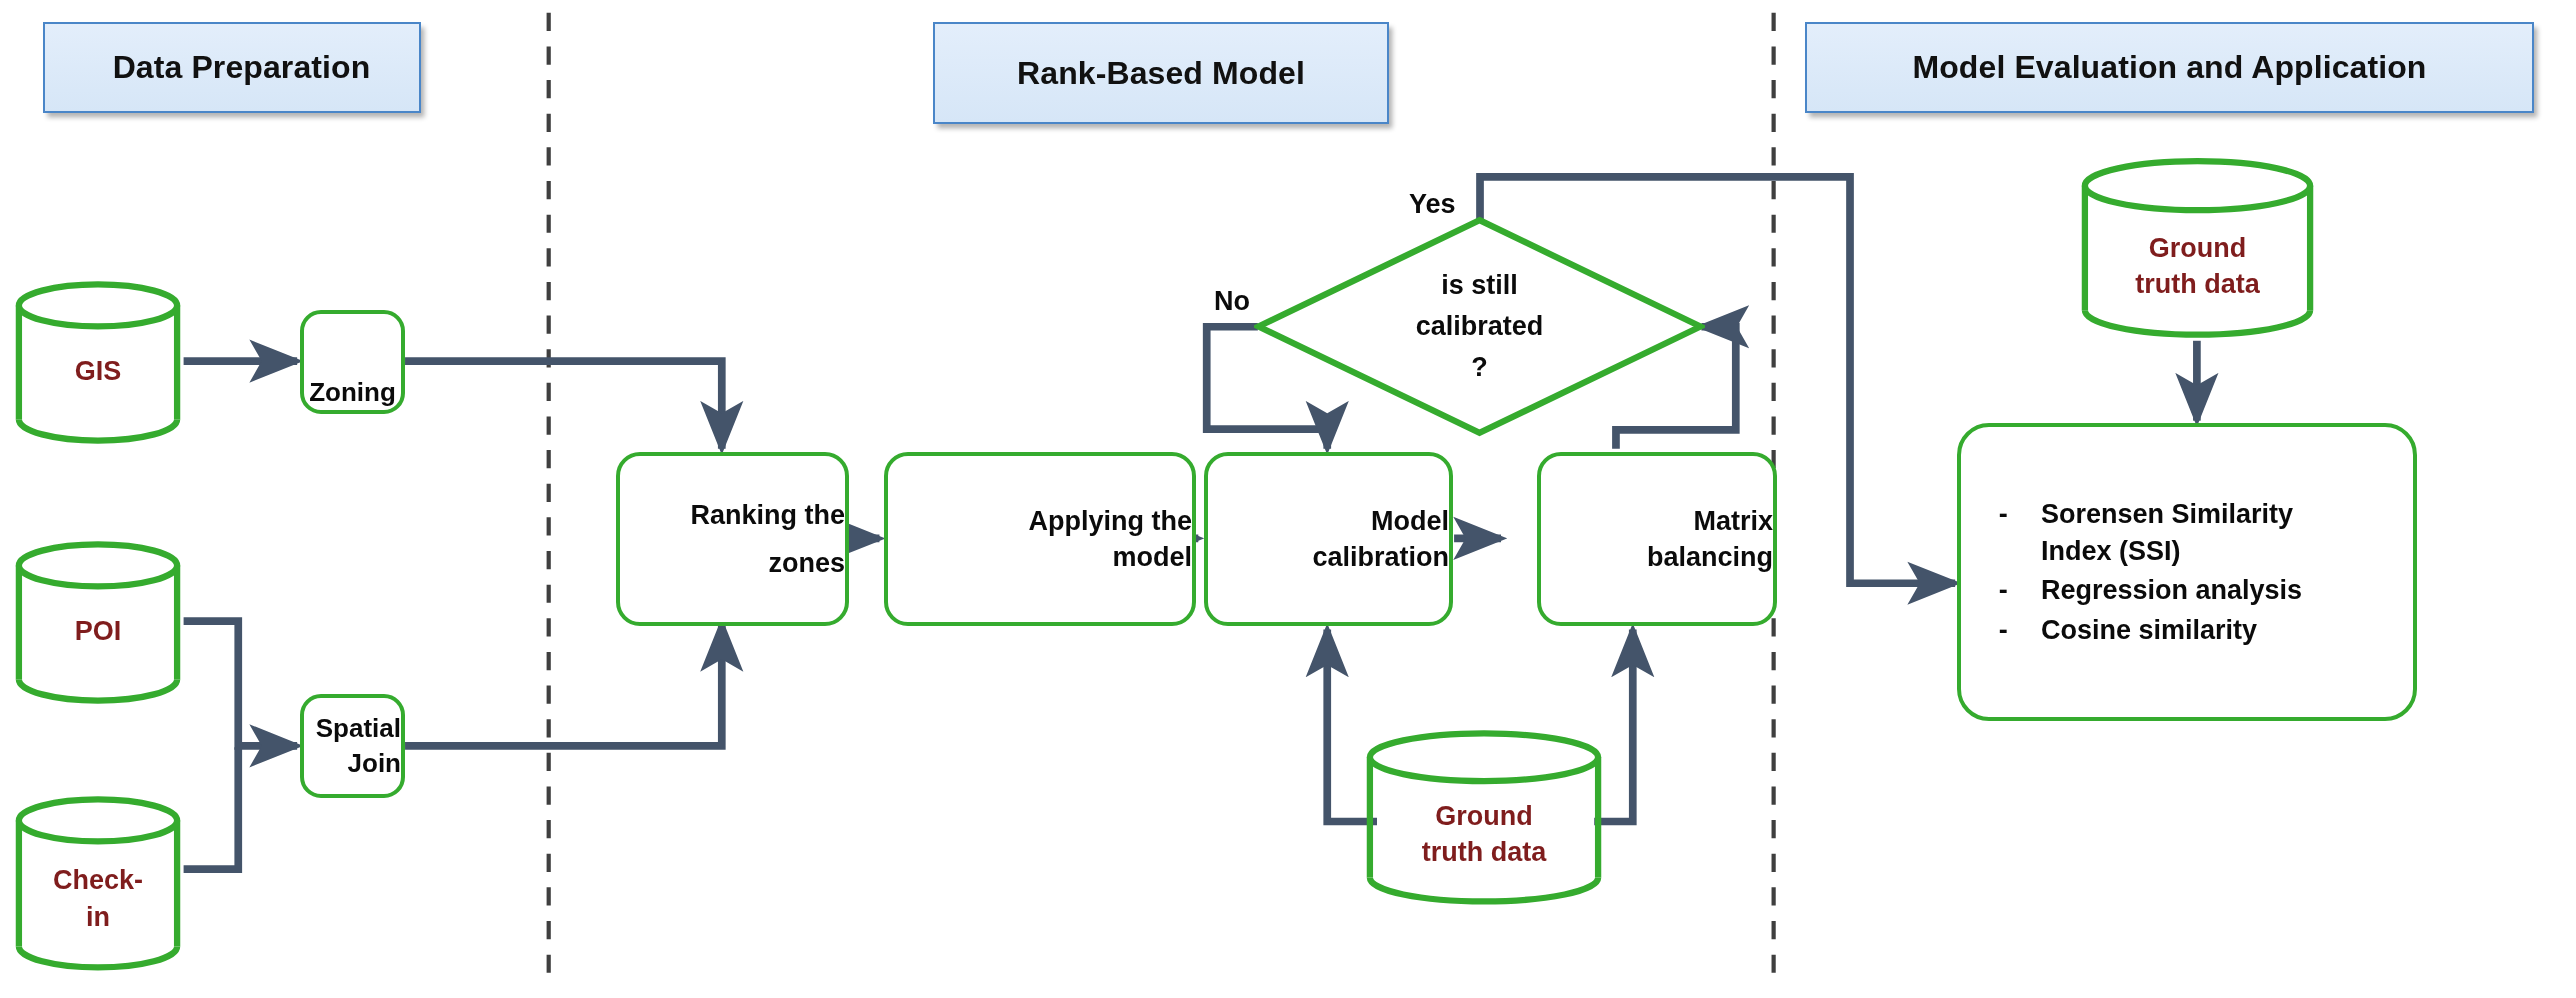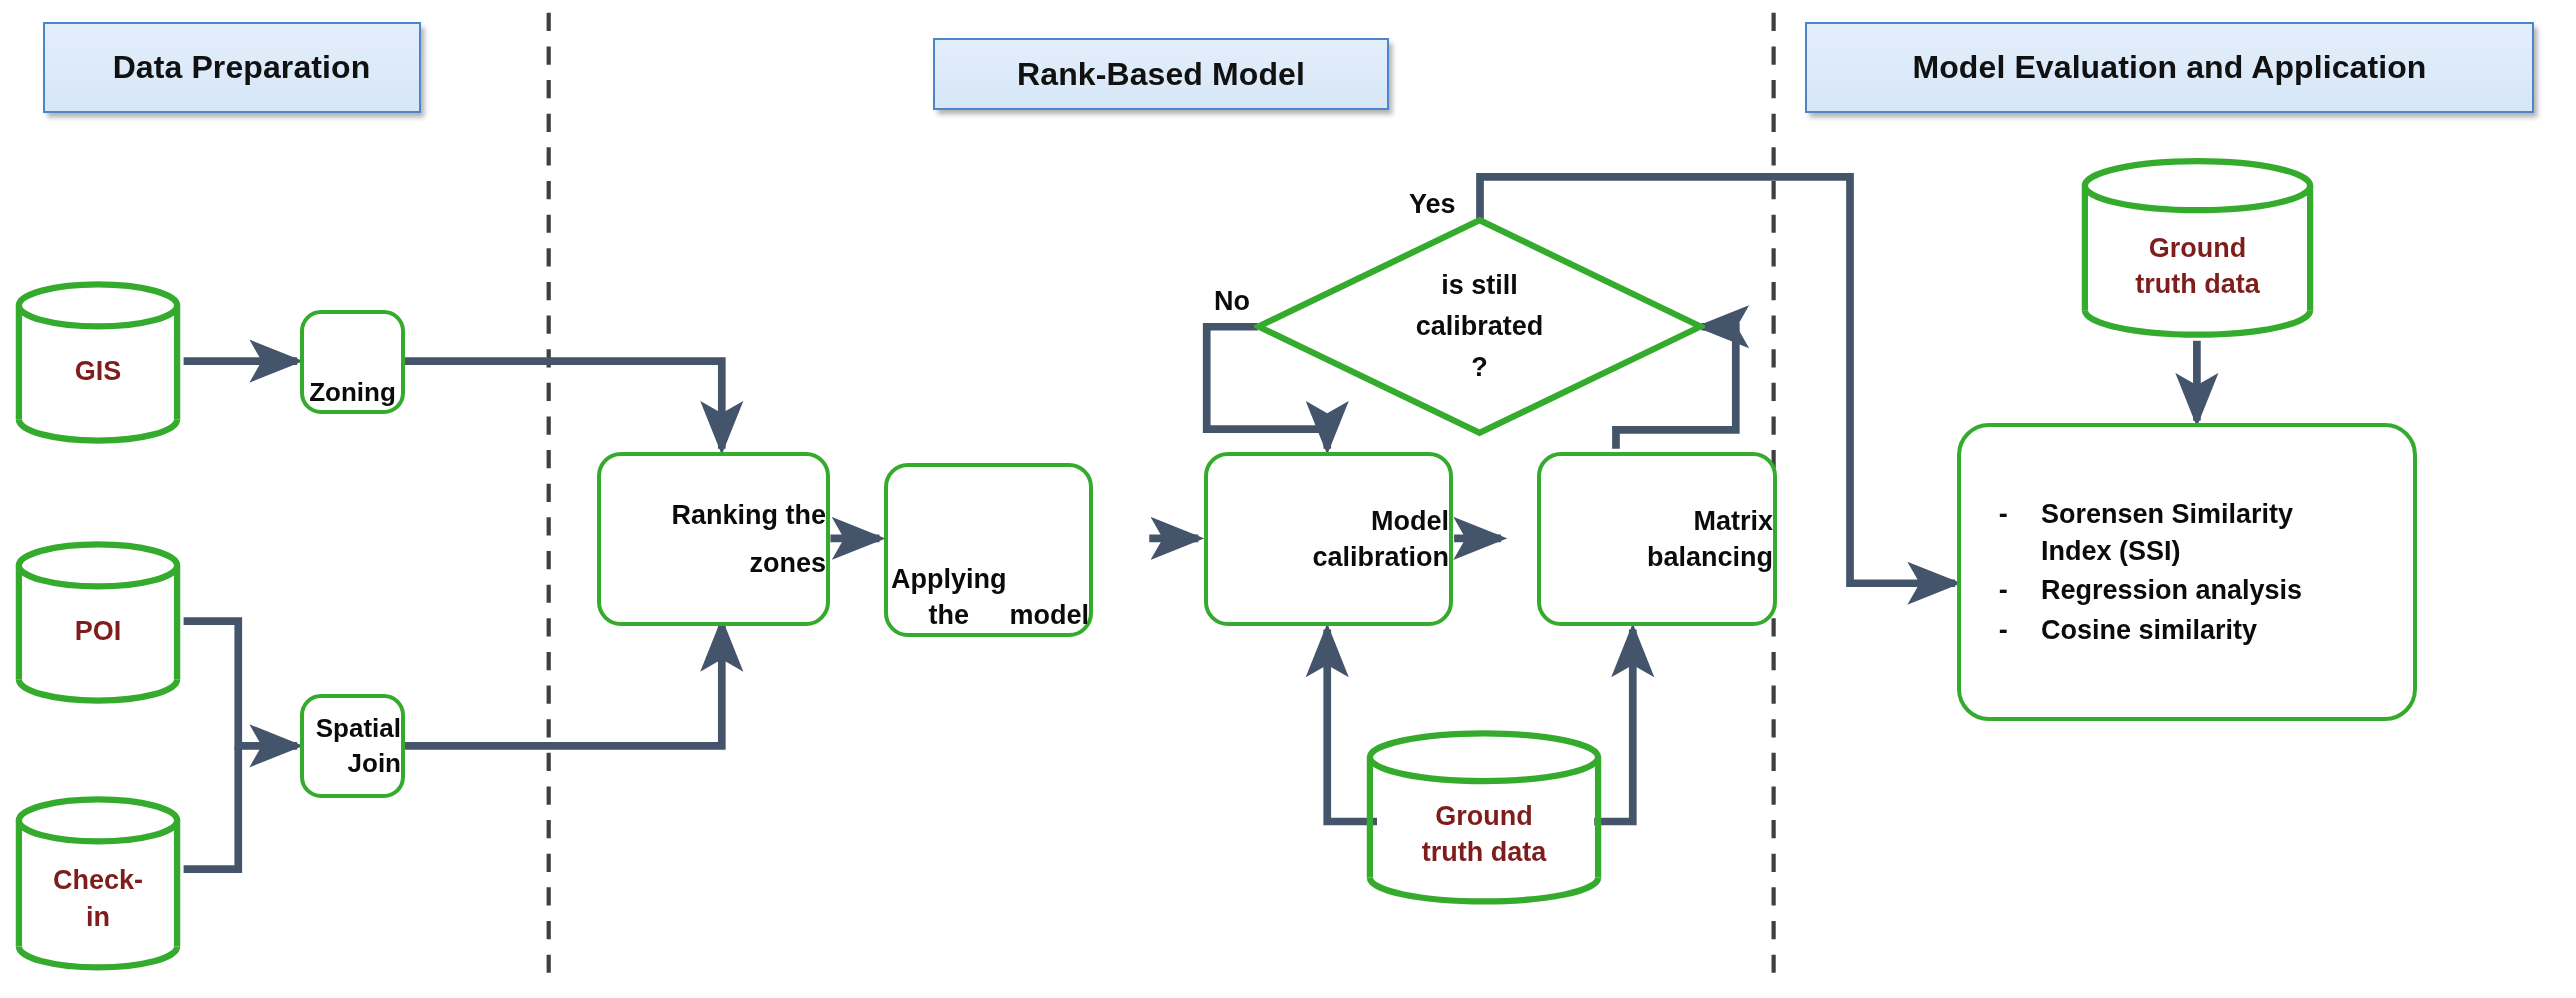--- a/index.html
+++ b/index.html
@@ -189,21 +189,21 @@
       <path d="M2275,1172 L2330,1172 L2330,898" marker-end="url(#arrowhead)"></path>
 
       <path d="M3135,486 L3135,600" marker-end="url(#arrowhead)"></path>
     </g>
   </svg>
 
   <div class="phase-header" style="left:43px;  top:22.4px;  width:378px;  height:91px;padding-left:19px;">
     <span>Data Preparation</span>
   </div>
 
-  <div class="phase-header" style="left:933px; top:22.4px; width:456px; height:72px;margin-top:16px;">
+  <div class="phase-header" style="left:933px; top:22.4px; width:456px; height:102px;">
     <span>Rank-Based Model</span>
   </div>
 
   <div class="phase-header" style="left:1805px; top:22.4px; width:729px; height:91px;">
     <span>Model Evaluation and Application</span>
   </div>
 
   <div class="cyl" style="left:14px; top:280px; width:168px; height:165px;">
     <svg width="168" height="165" viewBox="0 0 240 235" xmlns="http://www.w3.org/2000/svg">
       <path d="M7,36 L7,199" stroke="#35ab2e" stroke-width="9" fill="none"></path>
@@ -265,26 +265,26 @@
 
   <div class="proc small" style="left:300px; top:310px; width:105px; height:104px;">
     <span>Zoning</span>
   </div>
 
   <div class="proc small" style="left:300px; top:694px; width:105px; height:104px; flex-direction:column;padding-left:35px;">
     <span>Spatial</span>
     <span>Join</span>
   </div>
 
-  <div class="proc" style="left:597px; top:452px; width:233px; height:174px; flex-direction:column;gap:12px;">
+  <div class="proc" style="left:616px; top:452px; width:233px; height:174px; flex-direction:column;gap:12px;">
     <span>Ranking the</span>
     <span>zones</span>
   </div>
 
-  <div class="proc" style="left:884px; top:452px; width:209px; height:174px; flex-direction:row;margin-top:11px;">
+  <div class="proc" style="left:884px; top:452px; width:312px; height:174px; flex-direction:column;">
     <span>Applying the</span>
     <span>model</span>
   </div>
 
   <div class="proc" style="left:1204px; top:452px; width:249px; height:174px; flex-direction:column;">
     <span>Model</span>
     <span>calibration</span>
   </div>
 
   <div class="proc" style="left:1505px; top:452px; width:240px; height:174px; flex-direction:column;margin-left:32px;">

